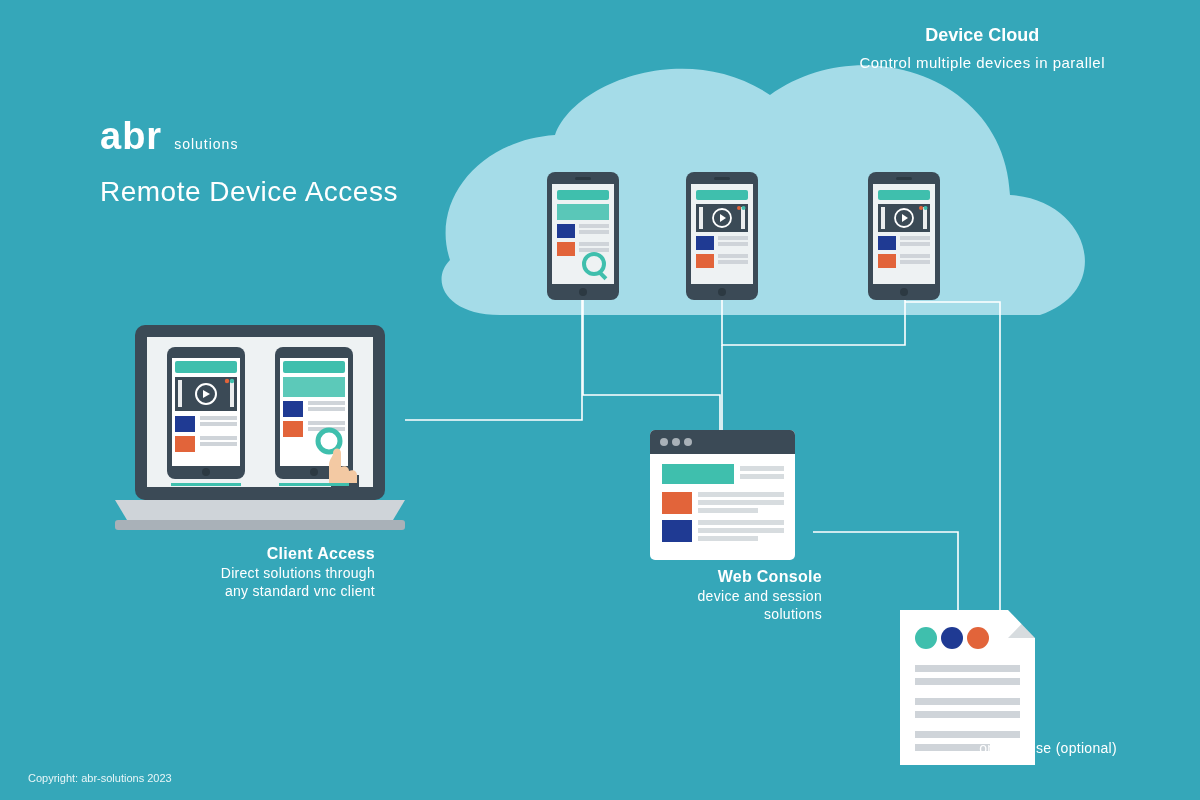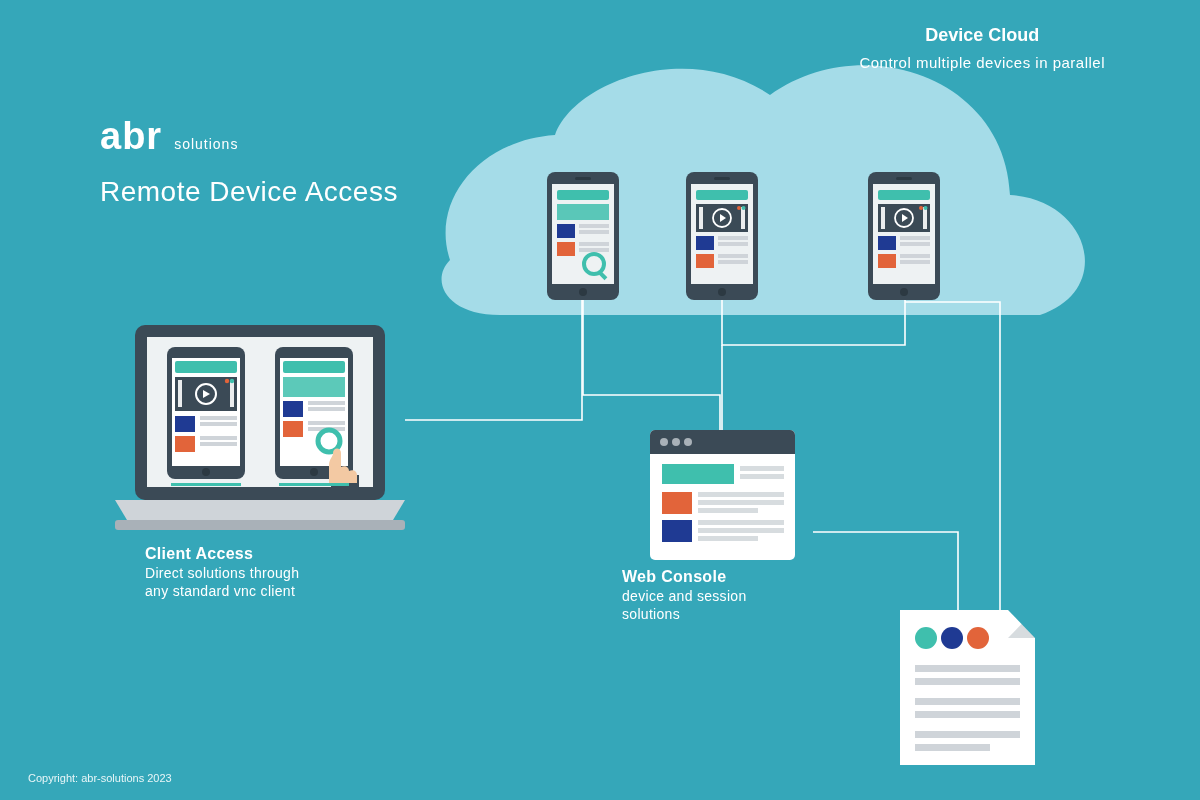--- a/index.html
+++ b/index.html
@@ -2,21 +2,21 @@
 <html><head>
 <meta charset="utf-8">
 <style>
   *{box-sizing:border-box;margin:0;padding:0}
   body{width:1200px;height:800px;background:#35a7b9;font-family:"Trebuchet MS",Verdana,sans-serif;color:#fff;position:relative;overflow:hidden}
   svg.canvas{position:absolute;top:0;left:0;width:1200px;height:800px}
   .logo{position:absolute;left:100px;top:115px}
   .logo .brand{font-size:38px;font-weight:700;letter-spacing:1px}
   .logo .brand .thin{font-weight:300;font-size:14px;letter-spacing:1px;margin-left:12px}
   .logo .product{font-size:28px;margin-top:18px;letter-spacing:.5px}
-  .caption{position:absolute;text-align:left;font-size:15px;color:#fff;letter-spacing:.3px}
+  .caption{position:absolute;text-align:right;font-size:15px;color:#fff;letter-spacing:.3px}
   .caption .h{font-weight:700;font-size:16px;display:block;margin-bottom:2px}
   .caption .s{font-size:14px;display:block;line-height:1.25em}
   .copyright{position:absolute;left:28px;bottom:16px;font-size:11px;color:#e8f6f8}
   .cloud-title{position:absolute;right:95px;top:25px;text-align:center}
   .cloud-title .h{font-weight:700;font-size:18px;display:block}
   .cloud-title .s{font-size:15px;display:block;margin-top:8px;letter-spacing:.5px}
 </style>
 </head>
 <body>
 
@@ -214,15 +214,16 @@
   <span class="s">any standard vnc client</span>
 </div>
 
 <div class="caption" style="left:622px;top:568px;width:200px">
   <span class="h">Web Console</span>
   <span class="s">device and session</span>
   <span class="s">solutions</span>
 </div>
 
 <div class="caption" style="left:905px;top:740px;width:260px;text-align:left">
+  <span class="s" style="text-align:right;display:block;padding-right:48px">on premise (optional)</span>
 </div>
 
 <div class="copyright">Copyright: abr-solutions 2023</div>
 
 </body></html>

